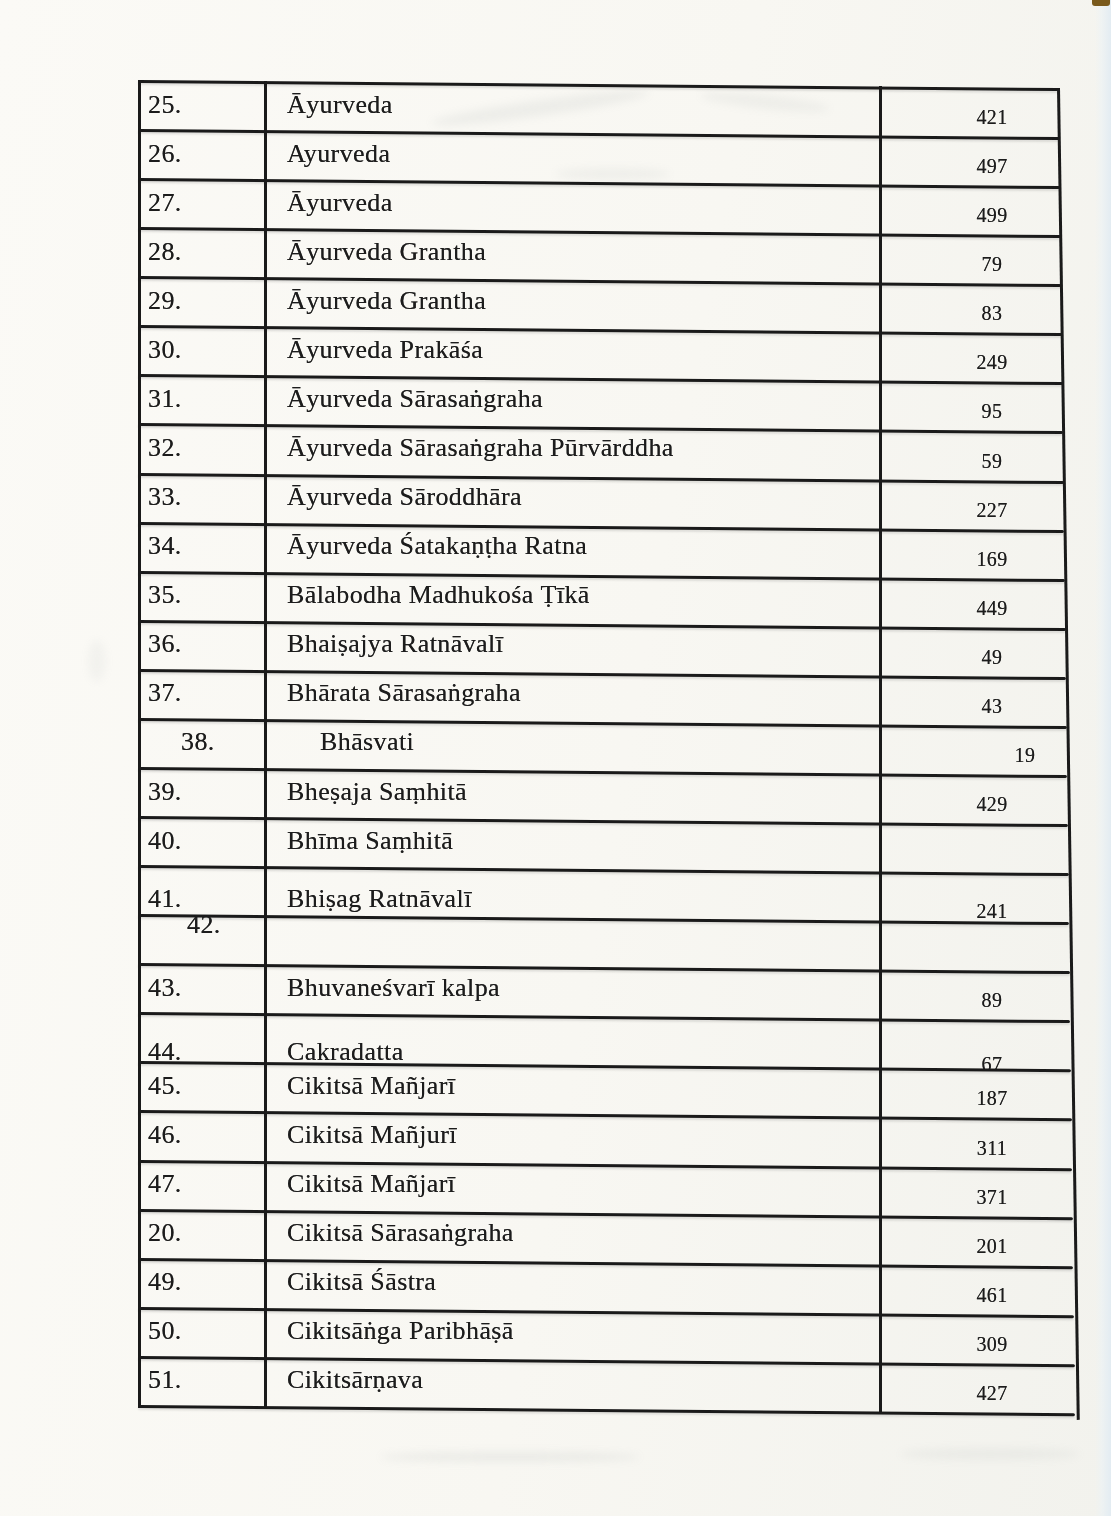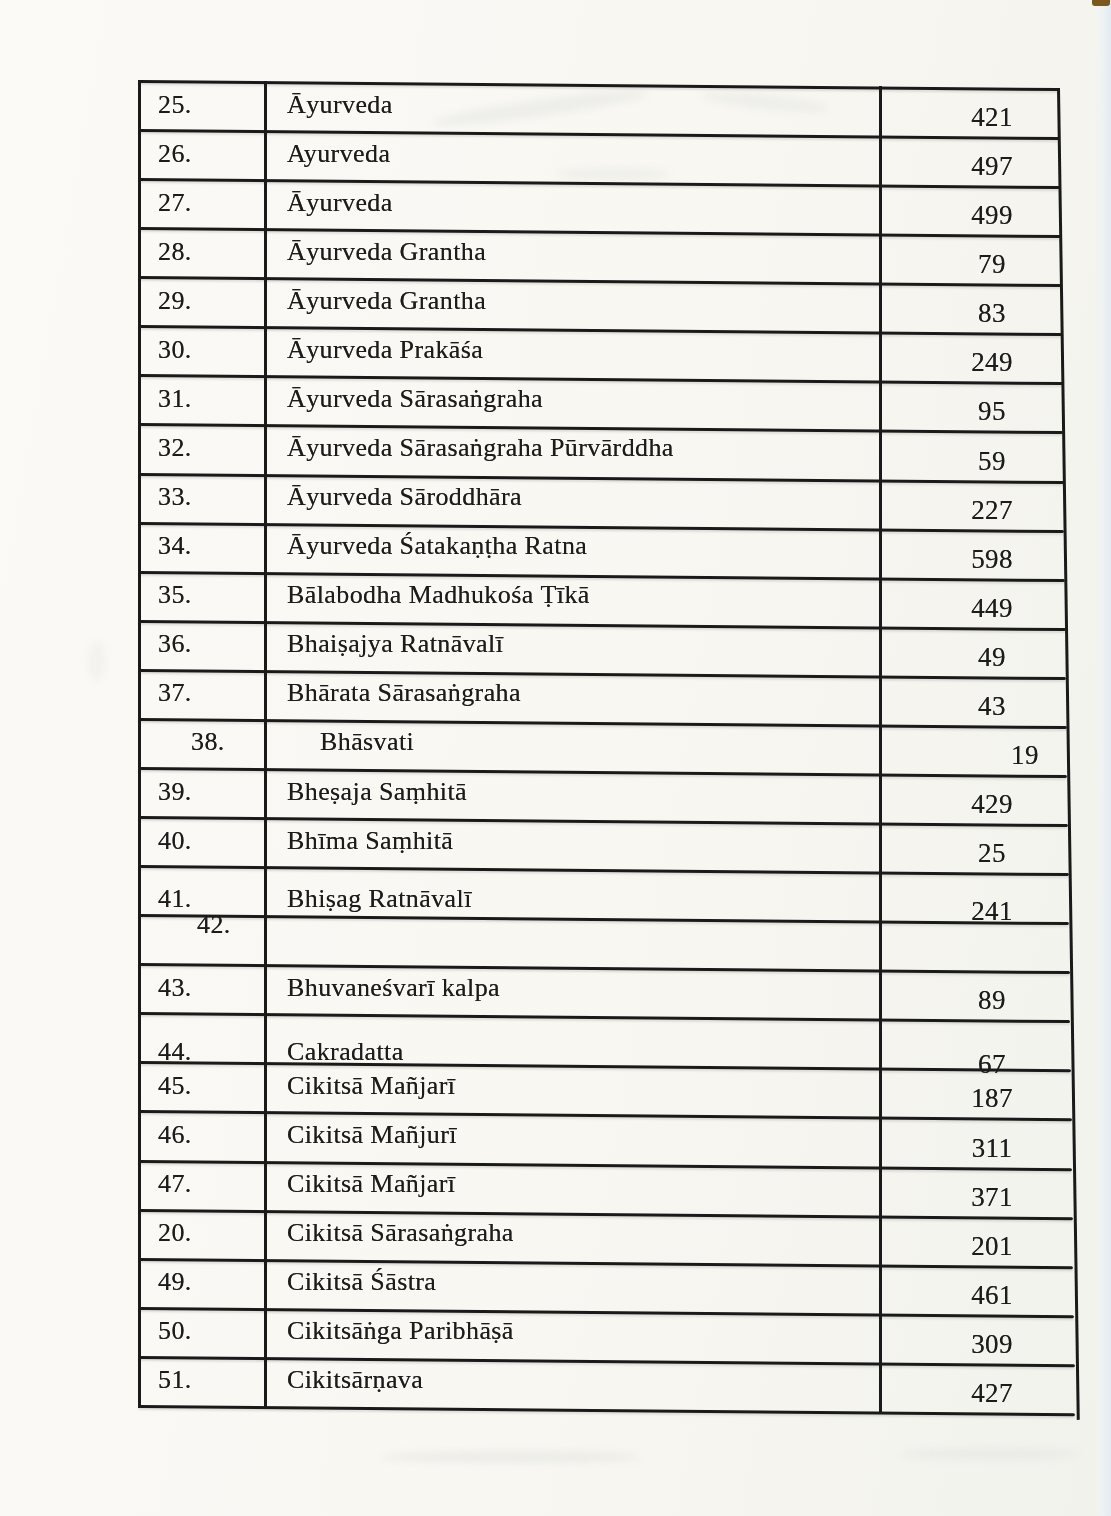--- a/index.html
+++ b/index.html
@@ -25,25 +25,25 @@
   }
   .row { position: absolute; left: 0; width: 100%; height: 49.07px; }
   .cell {
     position: absolute; top: 0; height: 100%;
     display: flex; align-items: center;
     font-size: 26px; letter-spacing: 0.4px;
     color: var(--ink, #1c1c1c);
     text-shadow: 0 0 0.6px rgba(25,25,25,0.75);
     white-space: nowrap;
   }
-  .cell.no    { left: 0;     width: 126px; padding-left: 20px; box-sizing: border-box; }
+  .cell.no    { left: 0;     width: 126px; padding-left: 10px; box-sizing: border-box; }
   .cell.title { left: 126px; width: 693px; padding-left: 23px; box-sizing: border-box; }
   .cell.page-num {
     left: 741px; width: 186px; justify-content: center;
-    font-size: 27px;
+    font-size: 20px;
     transform: translate(20px, 13px);
   }
   .hline {
     position: absolute; left: 0; height: 2.6px;
     background: var(--line, #1a1a1a);
     transform-origin: 0 50%;
     transform: rotate(0.5deg);
     border-radius: 2px;
     box-shadow: 0 2px 2px rgba(90,90,90,0.16);
   }
@@ -128,21 +128,21 @@
 
   <div class="row" style="top: 392.56px;">
     <div class="cell no">33.</div>
     <div class="cell title">Āyurveda Sāroddhāra</div>
     <div class="cell page-num">227</div>
   </div>
 
   <div class="row" style="top: 441.63px;">
     <div class="cell no">34.</div>
     <div class="cell title">Āyurveda Śatakaṇṭha Ratna</div>
-    <div class="cell page-num">598</div>
+    <div class="cell page-num">169</div>
   </div>
 
   <div class="row" style="top: 490.7px;">
     <div class="cell no">35.</div>
     <div class="cell title">Bālabodha Madhukośa Ṭīkā</div>
     <div class="cell page-num">449</div>
   </div>
 
   <div class="row" style="top: 539.77px;">
     <div class="cell no">36.</div>
@@ -164,21 +164,20 @@
 
   <div class="row" style="top: 686.98px;">
     <div class="cell no">39.</div>
     <div class="cell title">Bheṣaja Saṃhitā</div>
     <div class="cell page-num">429</div>
   </div>
 
   <div class="row" style="top: 736.05px; font-family: Liberation Serif, serif;">
     <div class="cell no">40.</div>
     <div class="cell title">Bhīma Saṃhitā</div>
-    <div class="cell page-num">25</div>
   </div>
 
   <div class="row" style="top: 794px;">
     <div class="cell no">41.</div>
     <div class="cell title">Bhiṣag Ratnāvalī</div>
     <div class="cell page-num">241</div>
   </div>
 
   <div class="row" style="top: 820px; margin-left: 39px;">
     <div class="cell no">42.</div>

